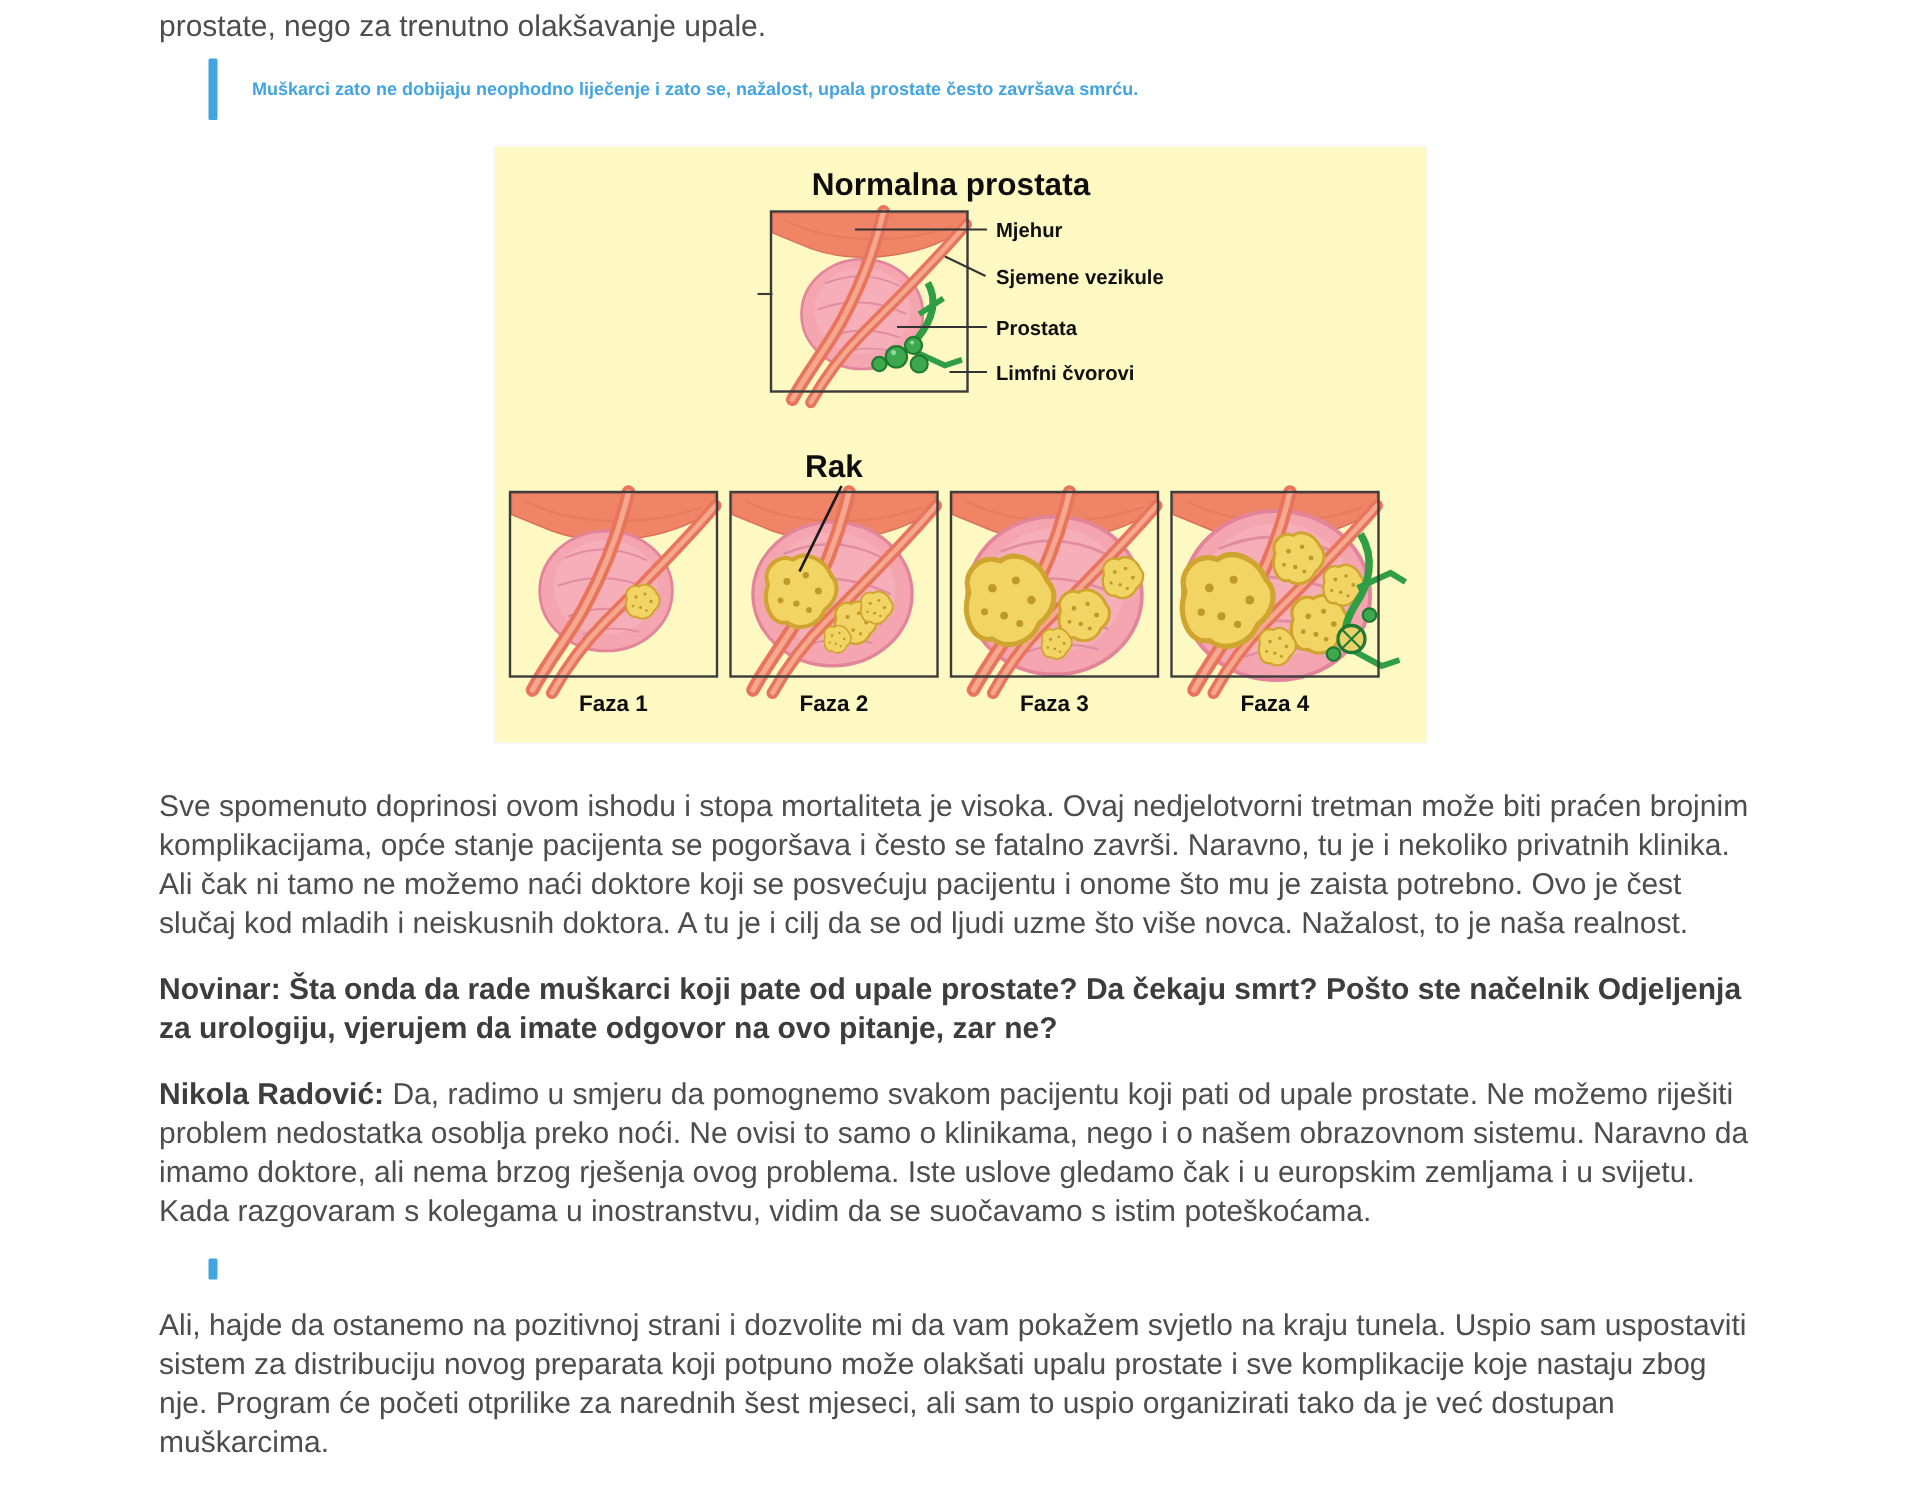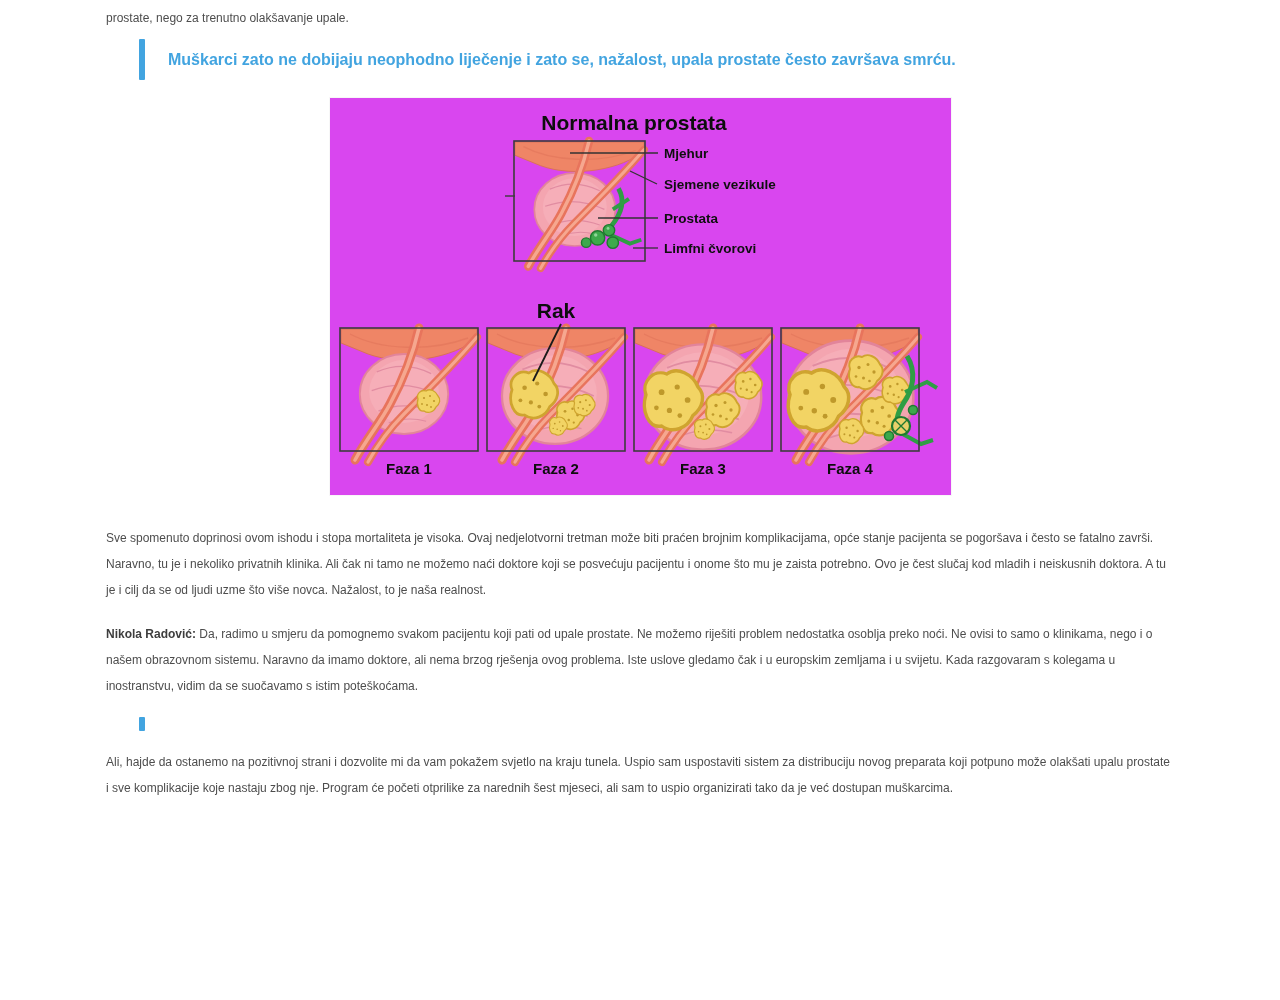--- a/index.html
+++ b/index.html
@@ -1,25 +1,25 @@
 <!DOCTYPE html>
 <html><head>
 <meta charset="utf-8">
 <style>
   html,body{margin:0;padding:0;background:#ffffff;}
   body{width:1280px;min-height:1000px;font-family:"Liberation Sans",sans-serif;}
   .page{width:1068px;margin:0 auto;padding-top:5px;}
-  .body-text{font-size:12px;line-height:26px;color:#4d4d4d;margin:18px 0;}
+  .body-text{font-size:20px;line-height:26px;color:#4d4d4d;margin:18px 0;}
   .intro{margin:0;}
   .bold-para{font-weight:700;color:#3d3d3d;}
   .body-text b{color:#3d3d3d;margin-top:44px;}
   .quote{position:relative;margin:8px 0 18px;padding:7px 0 7px 62px;}
   .quote-bar{position:absolute;left:33px;top:0;bottom:0;width:6px;background:#42a4e0;border-radius:1px;}
-  .quote-text{margin:0;font-size:16px;line-height:27px;font-weight:700;color:#42a4e0;}
-  .diagram{margin:18px auto 30px;width:621px;height:397px;background:#d946ef;outline:1px solid #f7f7f7;}
+  .quote-text{margin:0;font-size:12px;line-height:27px;font-weight:700;color:#42a4e0;}
+  .diagram{margin:18px auto 30px;width:621px;height:397px;background:#fef9c3;outline:1px solid #f7f7f7;}
   .diagram svg{display:block;}
   svg text{font-family:"Liberation Sans",sans-serif;}
 </style>
 </head>
 <body>
 
 <main class="page">
 
   <p class="body-text intro">prostate, nego za trenutno olakšavanje upale.</p>
 
@@ -150,20 +150,21 @@
 
       <text x="79" y="376" text-anchor="middle" font-size="15" font-weight="bold" fill="#0d0d0d">Faza 1</text>
       <text x="226" y="376" text-anchor="middle" font-size="15" font-weight="bold" fill="#0d0d0d">Faza 2</text>
       <text x="373" y="376" text-anchor="middle" font-size="15" font-weight="bold" fill="#0d0d0d">Faza 3</text>
       <text x="520" y="376" text-anchor="middle" font-size="15" font-weight="bold" fill="#0d0d0d">Faza 4</text>
     </svg>
   </figure>
 
   <p class="body-text">Sve spomenuto doprinosi ovom ishodu i stopa mortaliteta je visoka. Ovaj nedjelotvorni tretman može biti praćen brojnim komplikacijama, opće stanje pacijenta se pogoršava i često se fatalno završi. Naravno, tu je i nekoliko privatnih klinika. Ali čak ni tamo ne možemo naći doktore koji se posvećuju pacijentu i onome što mu je zaista potrebno. Ovo je čest slučaj kod mladih i neiskusnih doktora. A tu je i cilj da se od ljudi uzme što više novca. Nažalost, to je naša realnost.</p>
 
+  <p class="body-text bold-para">Novinar: Šta onda da rade muškarci koji pate od upale prostate? Da čekaju smrt? Pošto ste načelnik Odjeljenja za urologiju, vjerujem da imate odgovor na ovo pitanje, zar ne?</p>
 
   <p class="body-text"><b>Nikola Radović:</b><span> Da, radimo u smjeru da pomognemo svakom pacijentu koji pati od upale prostate. Ne možemo riješiti problem nedostatka osoblja preko noći. Ne ovisi to samo o klinikama, nego i o našem obrazovnom sistemu. Naravno da imamo doktore, ali nema brzog rješenja ovog problema. Iste uslove gledamo čak i u europskim zemljama i u svijetu. Kada razgovaram s kolegama u inostranstvu, vidim da se suočavamo s istim poteškoćama.</span></p>
 
   <blockquote class="quote">
     <span class="quote-bar"></span>
   </blockquote>
 
   <p class="body-text">Ali, hajde da ostanemo na pozitivnoj strani i dozvolite mi da vam pokažem svjetlo na kraju tunela. Uspio sam uspostaviti sistem za distribuciju novog preparata koji potpuno može olakšati upalu prostate i sve komplikacije koje nastaju zbog nje. Program će početi otprilike za narednih šest mjeseci, ali sam to uspio organizirati tako da je već dostupan muškarcima.</p>
 
 </main>

